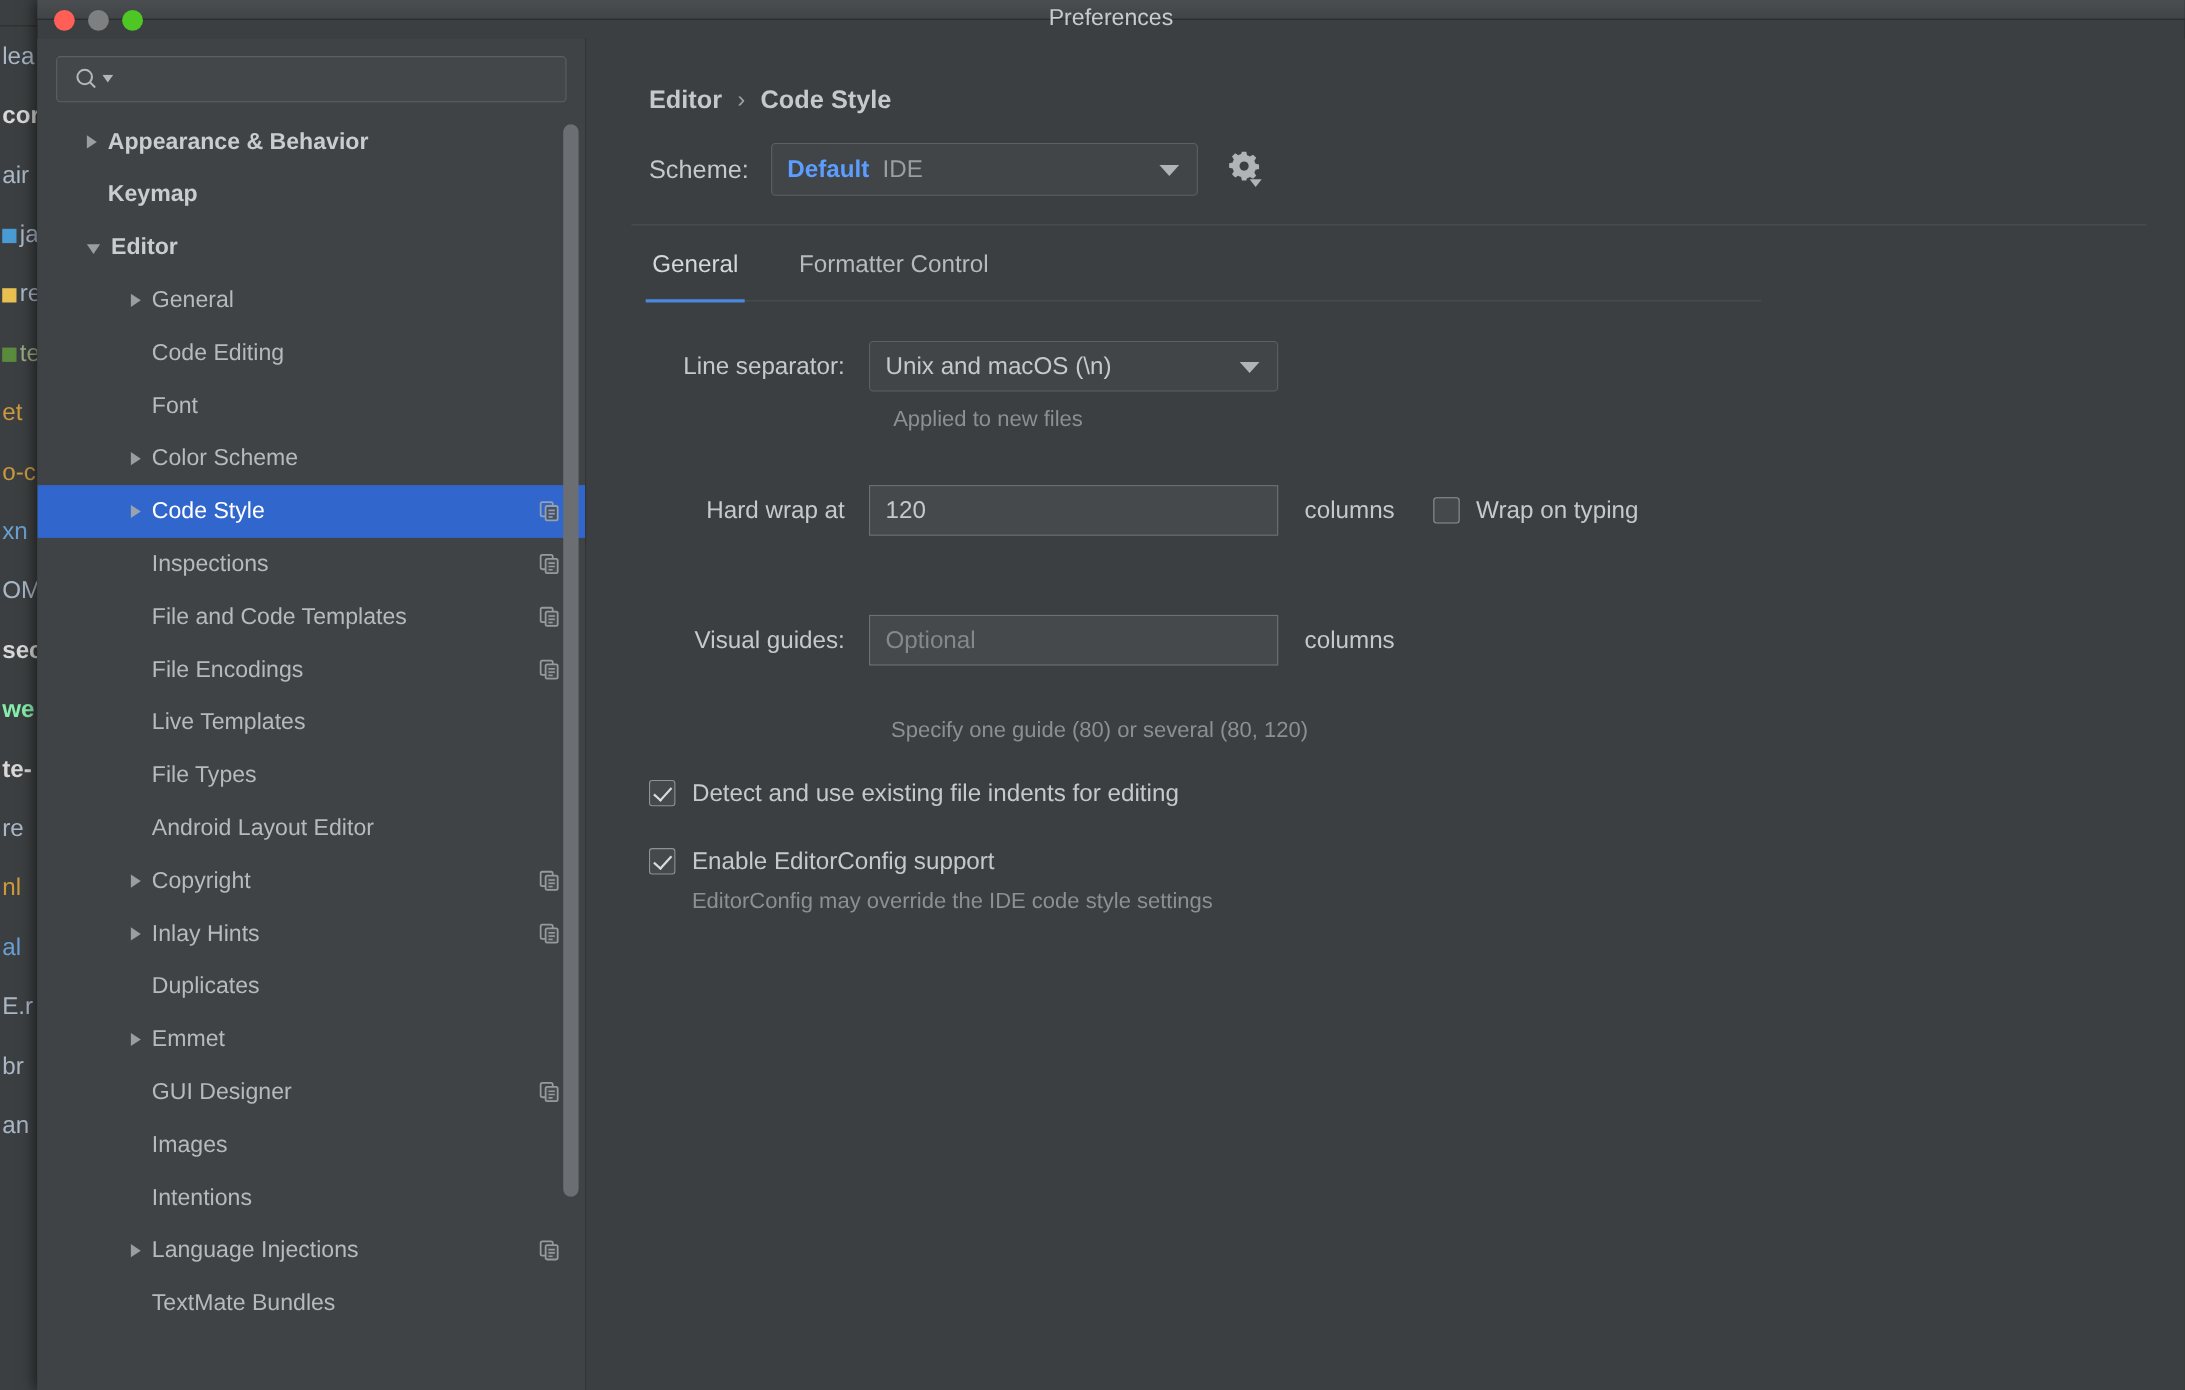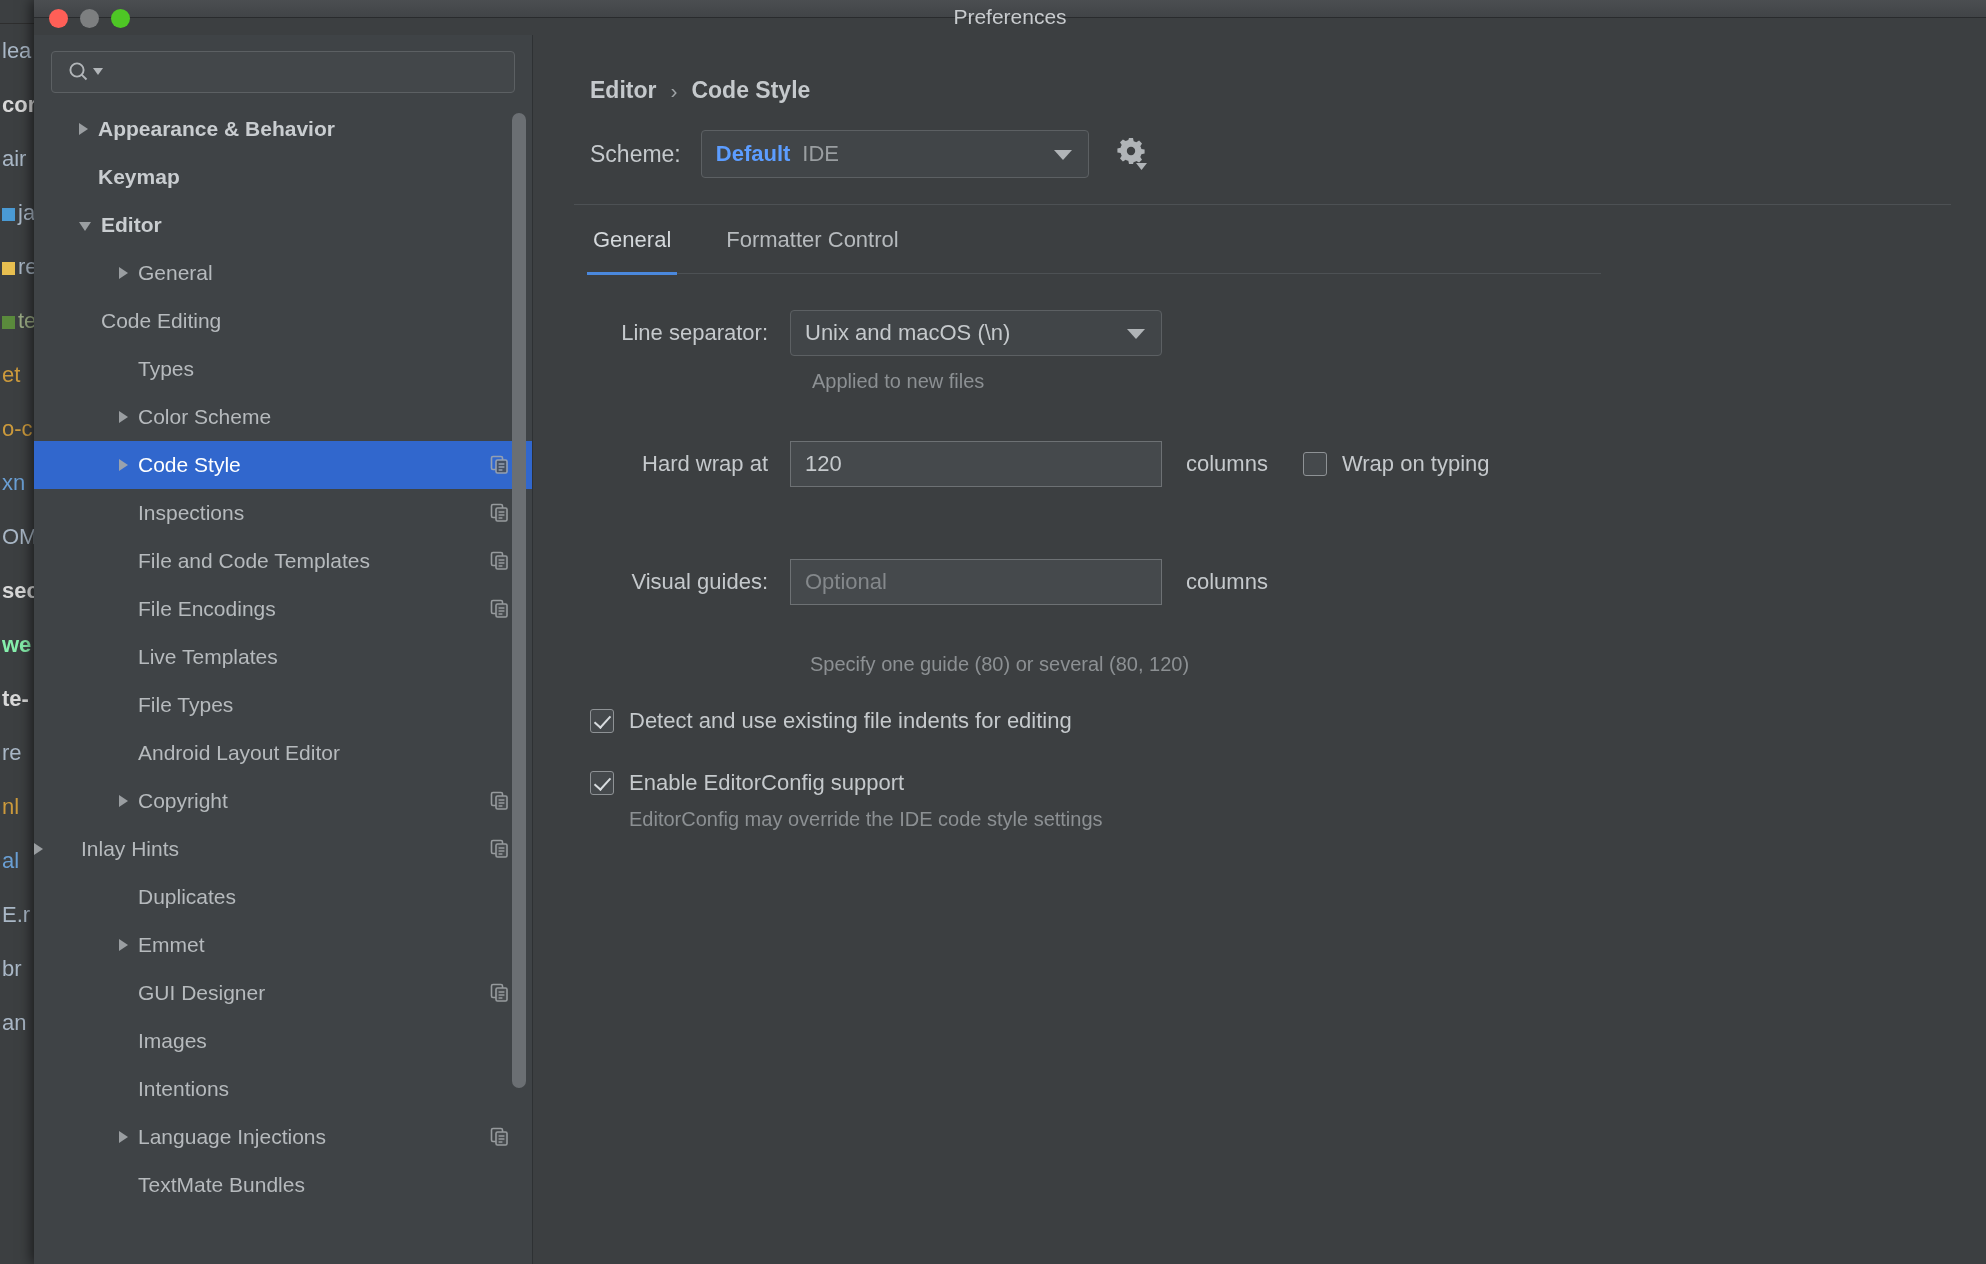--- a/index.html
+++ b/index.html
@@ -287,27 +287,27 @@
               <span class="label">Keymap</span>
             </div>
             <div class="tree-item bold" style="padding-left: 45px;">
               <span class="arrow down"></span>
               <span class="label">Editor</span>
             </div>
             <div class="tree-item" style="padding-left: 85px;">
               <span class="arrow "></span>
               <span class="label">General</span>
             </div>
-            <div class="tree-item" style="padding-left: 48px;">
+            <div class="tree-item" style="padding-left: 85px;">
               <span class="arrow blank"></span>
               <span class="label">Code Editing</span>
             </div>
             <div class="tree-item" style="padding-left: 85px;">
               <span class="arrow blank"></span>
-              <span class="label">Types</span>
+              <span class="label">Font</span>
             </div>
             <div class="tree-item" style="padding-left: 85px;">
               <span class="arrow "></span>
               <span class="label">Color Scheme</span>
             </div>
             <div class="tree-item selected" style="padding-left: 85px;">
               <span class="arrow "></span>
               <span class="label">Code Style</span>
               <span class="copy-icon"><svg viewBox="0 0 20 20" width="20" height="20">
       <rect x="1.5" y="1.5" width="11" height="13" rx="1.5" fill="none" stroke="#a6aaad" stroke-width="1.6"></rect>
@@ -366,21 +366,21 @@
               <span class="arrow "></span>
               <span class="label">Copyright</span>
               <span class="copy-icon"><svg viewBox="0 0 20 20" width="20" height="20">
       <rect x="1.5" y="1.5" width="11" height="13" rx="1.5" fill="none" stroke="#a6aaad" stroke-width="1.6"></rect>
       <rect x="6" y="5" width="11" height="13" rx="1.5" fill="#4a4e51" stroke="#a6aaad" stroke-width="1.6"></rect>
       <line x1="8.6" y1="9" x2="14.4" y2="9" stroke="#a6aaad" stroke-width="1.5"></line>
       <line x1="8.6" y1="12" x2="14.4" y2="12" stroke="#a6aaad" stroke-width="1.5"></line>
       <line x1="8.6" y1="15" x2="12.4" y2="15" stroke="#a6aaad" stroke-width="1.5"></line>
     </svg></span>
             </div>
-            <div class="tree-item" style=" gap: 28px;">
+            <div class="tree-item" style="padding-left: 85px;">
               <span class="arrow "></span>
               <span class="label">Inlay Hints</span>
               <span class="copy-icon"><svg viewBox="0 0 20 20" width="20" height="20">
       <rect x="1.5" y="1.5" width="11" height="13" rx="1.5" fill="none" stroke="#a6aaad" stroke-width="1.6"></rect>
       <rect x="6" y="5" width="11" height="13" rx="1.5" fill="#4a4e51" stroke="#a6aaad" stroke-width="1.6"></rect>
       <line x1="8.6" y1="9" x2="14.4" y2="9" stroke="#a6aaad" stroke-width="1.5"></line>
       <line x1="8.6" y1="12" x2="14.4" y2="12" stroke="#a6aaad" stroke-width="1.5"></line>
       <line x1="8.6" y1="15" x2="12.4" y2="15" stroke="#a6aaad" stroke-width="1.5"></line>
     </svg></span>
             </div>

